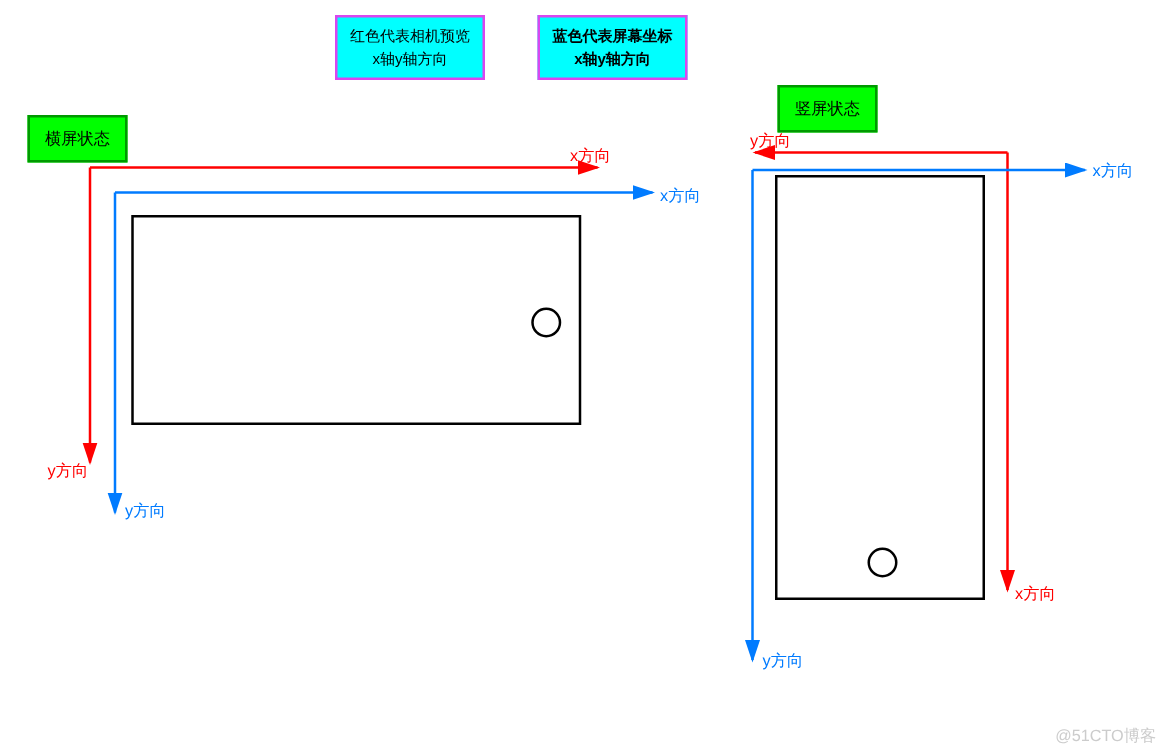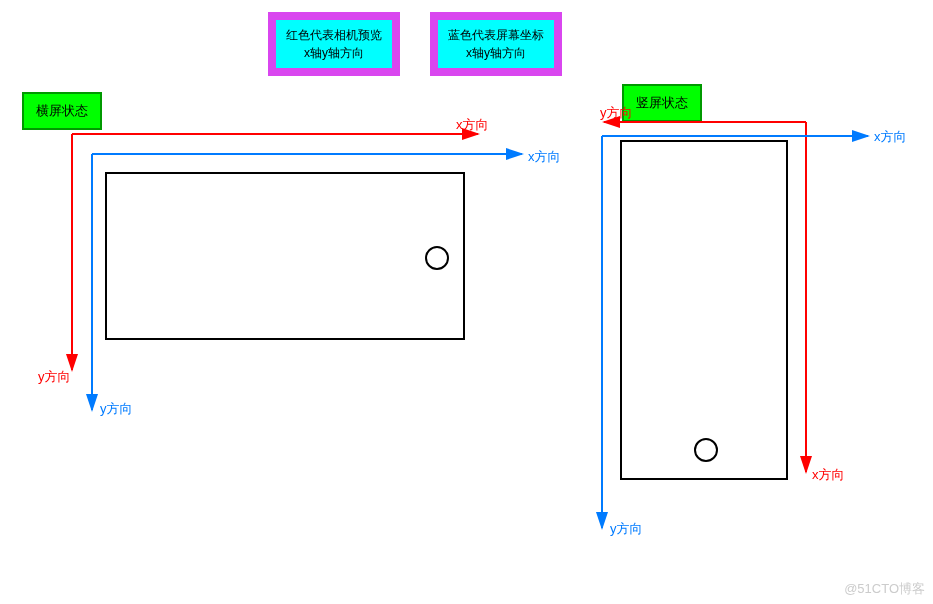--- a/index.html
+++ b/index.html
@@ -6,21 +6,21 @@
     body {
       width: 933px;
       height: 604px;
       position: relative;
       font-family: "Microsoft YaHei", Arial, sans-serif;
       background: #fff;
     }
     .legend-box {
       position: absolute;
       background: #00ffff;
-      border: 8px solid #d946ef;
+      border: 2px solid #d946ef;
       padding: 6px 10px;
       font-size: 12px;
       text-align: center;
       line-height: 1.5;
     }
     .state-box {
       position: absolute;
       background: #00ff00;
       border: 2px solid #009900;
       padding: 8px 12px;
@@ -60,29 +60,29 @@
       pointer-events: none;
     }
   </style>
 </head>
 <body>
 
 <div class="legend-box" style="left:268px; top:12px;">
   <span>红色代表相机预览</span><br>
   <span>x轴y轴方向</span>
 </div>
-<div class="legend-box" style="left:430px; top:12px;">
+<div class="legend-box" style="left:430px; top:12px;font-weight:bold;">
   <span>蓝色代表屏幕坐标</span><br>
   <span>x轴y轴方向</span>
 </div>
 
 <div class="state-box" style="left:22px; top:92px;padding-left:12px;">
   <span>横屏状态</span>
 </div>
-<div class="state-box" style="left:622px; top:84px;">
+<div class="state-box" style="left:622px; top:68px;">
   <span>竖屏状态</span>
 </div>
 
 <div class="phone" style="left:105px; top:172px; width:360px; height:168px;">
   <div class="home-btn" style="right:14px; top:72px;"></div>
 </div>
 
 <div class="phone" style="left:620px; top:140px; width:168px; height:340px;">
   <div class="home-btn" style="left:72px; bottom:16px;"></div>
 </div>

